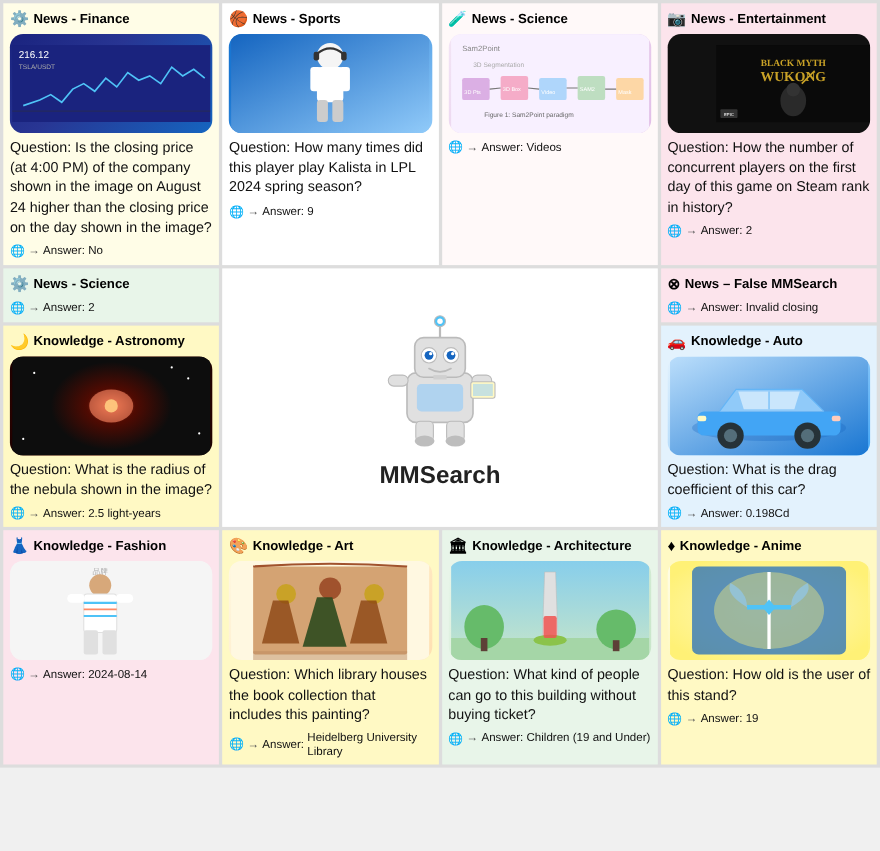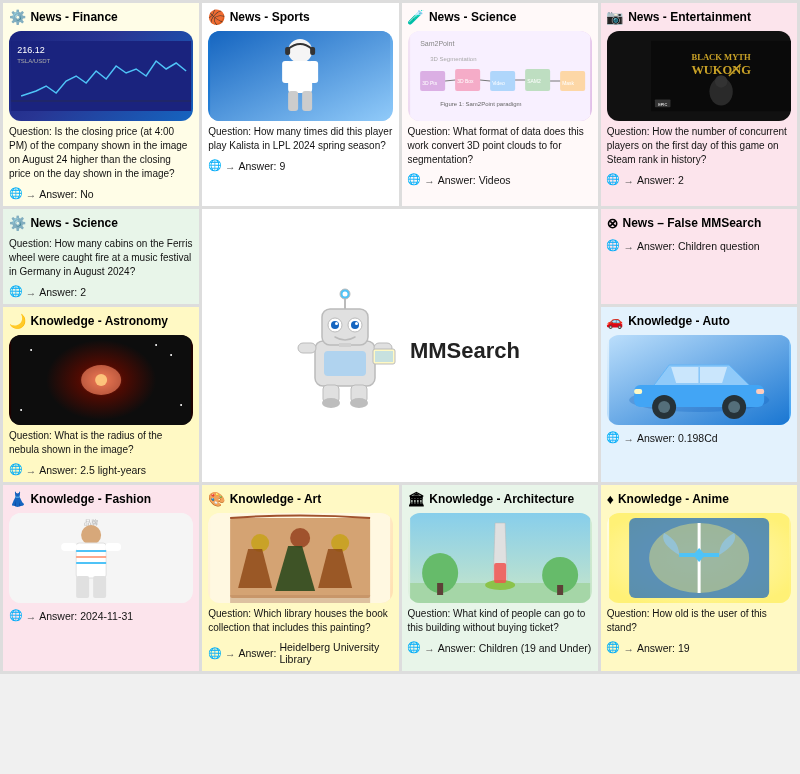--- a/index.html
+++ b/index.html
@@ -30,21 +30,21 @@
       align-items: center;
       gap: 4px;
       font-weight: bold;
       font-size: 12px;
       margin-bottom: 2px;
     }
     .card-icon {
       font-size: 14px;
     }
     .question-text {
-      font-size: 10px;
+      font-size: 13px;
       line-height: 1.4;
       color: #111;
     }
     .answer-row {
       display: flex;
       align-items: center;
       gap: 3px;
       font-size: 10.5px;
       margin-top: 2px;
     }
@@ -68,21 +68,21 @@
     .astronomy { background: #fff9c4; }
     .auto { background: #e3f2fd; }
     .fashion { background: #fce4ec; }
     .art { background: #fff9c4; }
     .architecture { background: #e8f5e9; }
     .anime { background: #fff9c4; }
 
     .center-card {
       background: #fff;
       display: flex;
-      flex-direction: row;
+      flex-direction: column;
       align-items: center;
       justify-content: center;
       grid-column: 2 / 4;
       grid-row: 2 / 4;
       padding: 20px;
     }
     .robot-svg {
       width: 130px;
       height: 130px;
     }
@@ -204,21 +204,20 @@
         <line x1="105" y1="49" x2="115" y2="49" stroke="#777" stroke-width="1"></line>
         <line x1="140" y1="50" x2="150" y2="50" stroke="#777" stroke-width="1"></line>
         <text x="12" y="54" font-size="5" fill="white">3D Pts</text>
         <text x="47" y="52" font-size="5" fill="white">3D Box</text>
         <text x="82" y="54" font-size="5" fill="white">Video</text>
         <text x="117" y="52" font-size="5" fill="white">SAM2</text>
         <text x="152" y="54" font-size="5" fill="white">Mask</text>
         <text x="30" y="75" font-size="6" fill="#666">Figure 1: Sam2Point paradigm</text>
       </svg>
     </div>
-    <span class="question-text">Question: What format of data does this work convert 3D point clouds to for segmentation?</span>
     <div class="answer-row">
       <span class="globe-icon">🌐</span>
       <span class="arrow">→</span>
       <span class="answer-label">Answer:</span>
       <span class="answer-value">Videos</span>
     </div>
   </div>
 
   <div class="card entertainment">
     <div class="card-header">
@@ -248,21 +247,20 @@
       <span class="answer-label">Answer:</span>
       <span class="answer-value">2</span>
     </div>
   </div>
 
   <div class="card general">
     <div class="card-header">
       <span class="card-icon">⚙️</span>
       <span>News - Science</span>
     </div>
-    <span class="question-text">Question: How many cabins on the Ferris wheel were caught fire at a music festival in Germany in August 2024?</span>
     <div class="answer-row">
       <span class="globe-icon">🌐</span>
       <span class="arrow">→</span>
       <span class="answer-label">Answer:</span>
       <span class="answer-value">2</span>
     </div>
   </div>
 
   <div class="center-card">
     <svg class="robot-svg" viewBox="0 0 130 130" xmlns="http://www.w3.org/2000/svg">
@@ -305,21 +303,21 @@
 
   <div class="card false-premise">
     <div class="card-header">
       <span class="card-icon">⊗</span>
       <span>News – False MMSearch</span>
     </div>
     <div class="answer-row">
       <span class="globe-icon">🌐</span>
       <span class="arrow">→</span>
       <span class="answer-label">Answer:</span>
-      <span class="answer-value">Children question</span>
+      <span class="answer-value">Invalid closing</span>
     </div>
   </div>
 
   <div class="card astronomy">
     <div class="card-header">
       <span class="card-icon">🌙</span>
       <span>Knowledge - Astronomy</span>
     </div>
     <div class="img-placeholder img-astronomy">
       <svg viewBox="0 0 180 90" width="100%" height="100%" xmlns="http://www.w3.org/2000/svg">
@@ -375,20 +373,21 @@
 
         <circle cx="55" cy="72" r="12" fill="#263238"></circle>
         <circle cx="55" cy="72" r="6" fill="#546e7a"></circle>
         <circle cx="125" cy="72" r="12" fill="#263238"></circle>
         <circle cx="125" cy="72" r="6" fill="#546e7a"></circle>
 
         <rect x="25" y="54" width="8" height="5" rx="2" fill="#fff9c4"></rect>
         <rect x="147" y="54" width="8" height="5" rx="2" fill="#ffccbc"></rect>
       </svg>
     </div>
+    <span class="question-text">Question: What is the drag coefficient of this car?</span>
     <div class="answer-row">
       <span class="globe-icon">🌐</span>
       <span class="arrow">→</span>
       <span class="answer-label">Answer:</span>
       <span class="answer-value">0.198Cd</span>
     </div>
   </div>
 
   <div class="card fashion">
     <div class="card-header">
@@ -411,21 +410,21 @@
         <rect x="82" y="63" width="13" height="22" rx="2" fill="#e0e0e0"></rect>
 
         <rect x="50" y="30" width="16" height="8" rx="4" fill="white"></rect>
         <rect x="94" y="30" width="16" height="8" rx="4" fill="white"></rect>
       </svg>
     </div>
     <div class="answer-row">
       <span class="globe-icon">🌐</span>
       <span class="arrow">→</span>
       <span class="answer-label">Answer:</span>
-      <span class="answer-value">2024-11-31</span>
+      <span class="answer-value">2024-08-14</span>
     </div>
   </div>
 
   <div class="card art">
     <div class="card-header">
       <span class="card-icon">🎨</span>
       <span>Knowledge - Art</span>
     </div>
     <div class="img-placeholder img-art">
       <svg viewBox="0 0 180 90" width="100%" height="100%" xmlns="http://www.w3.org/2000/svg">

